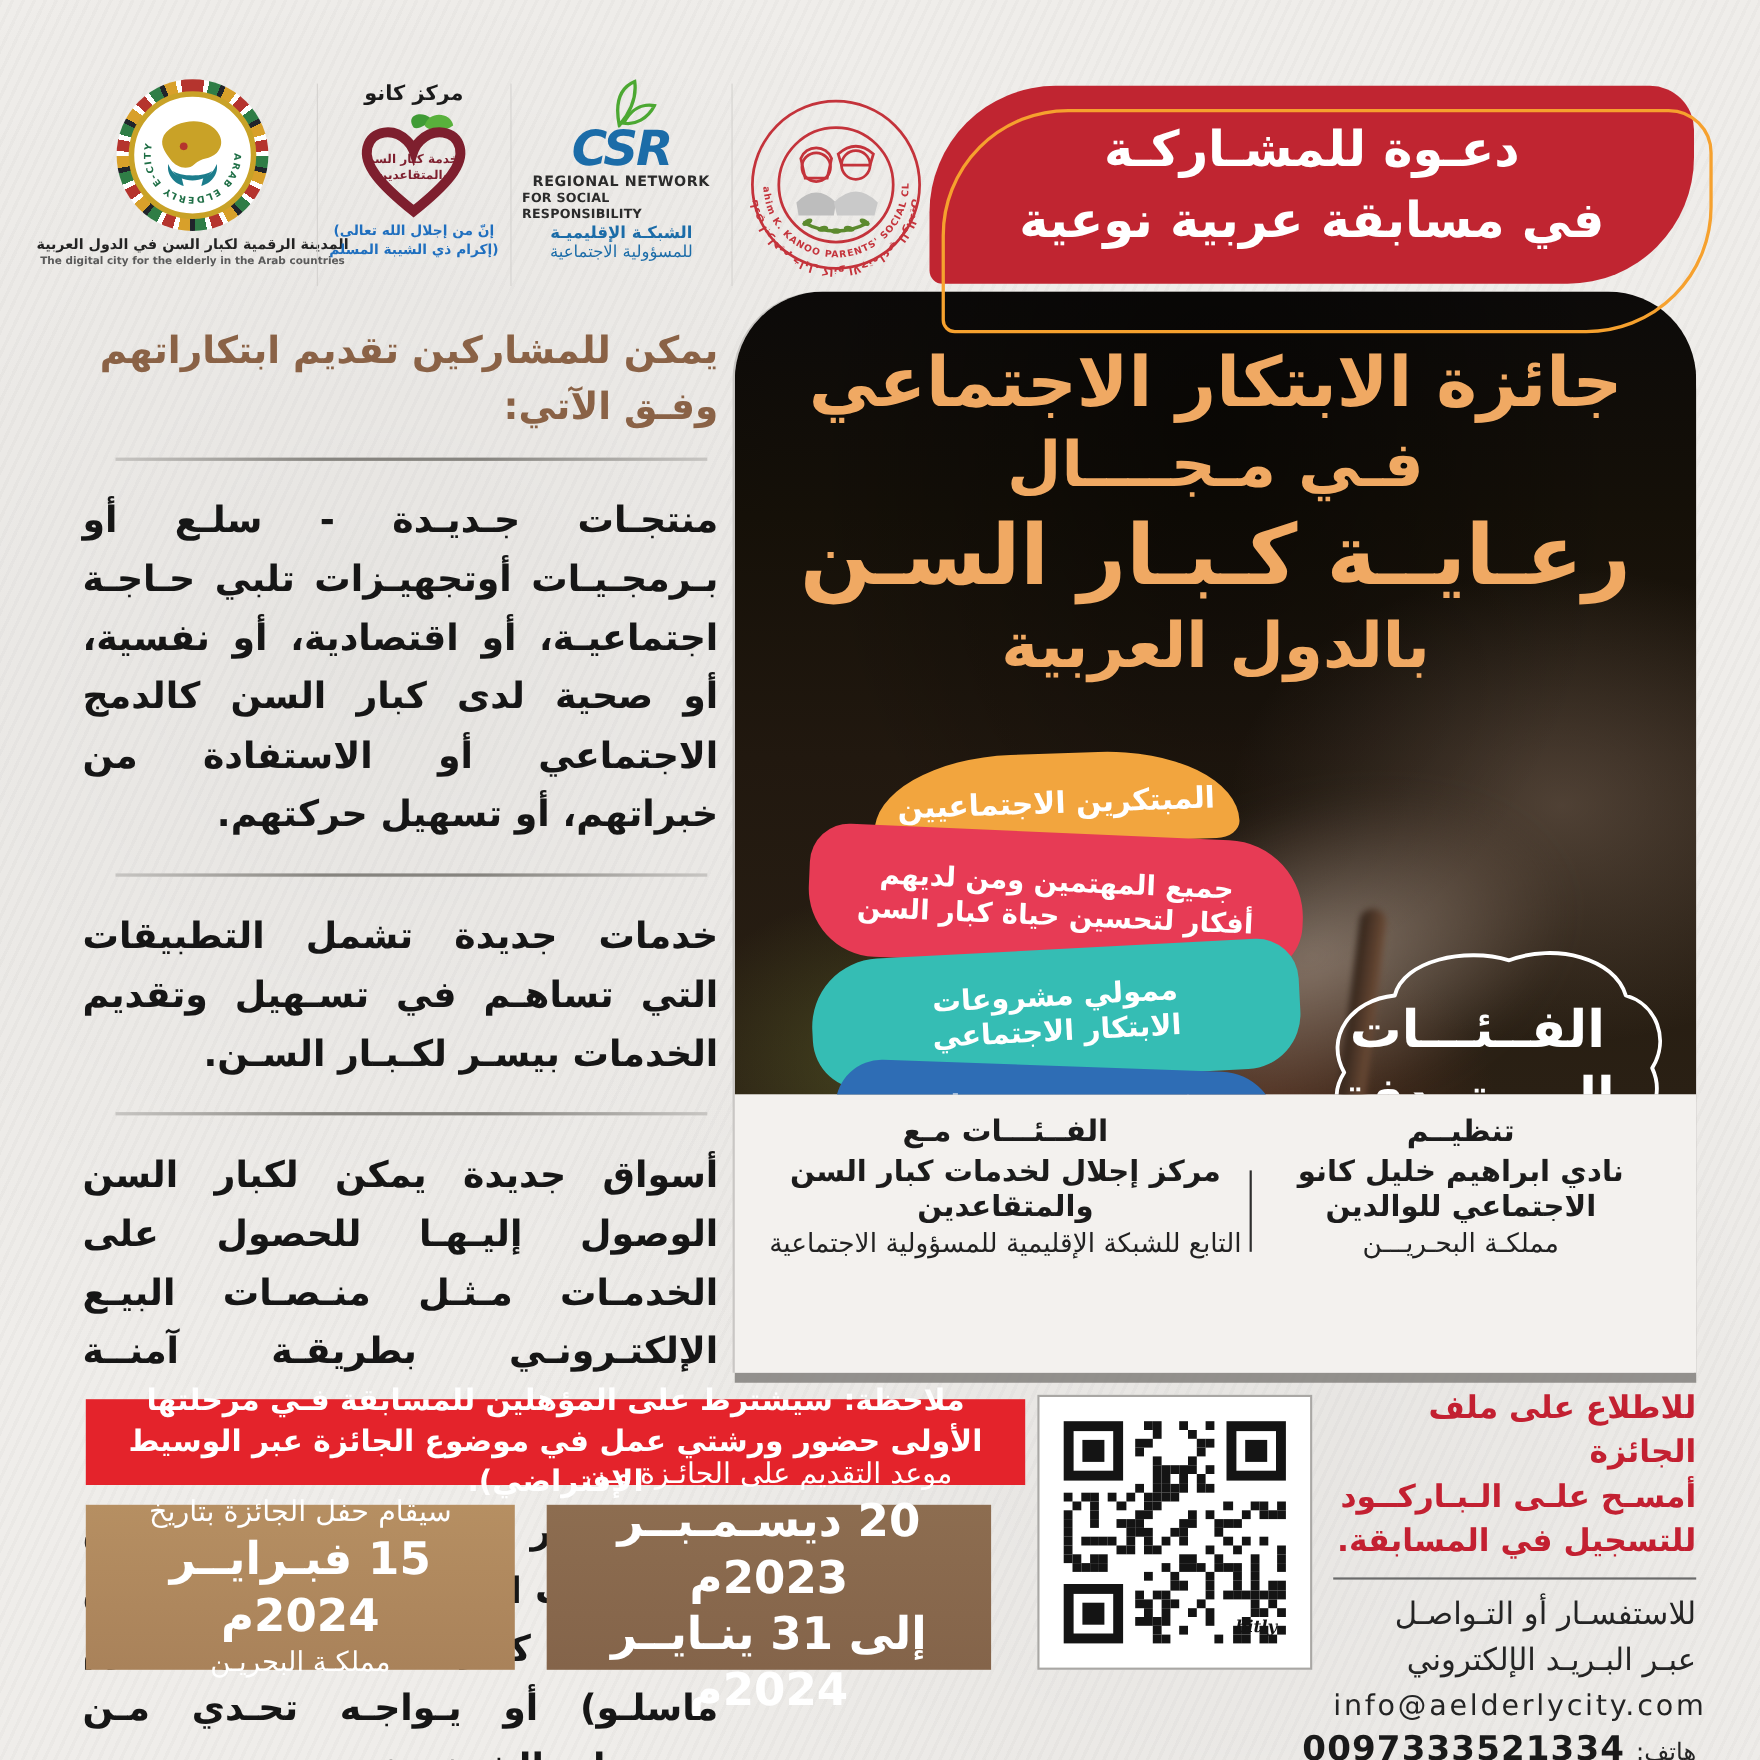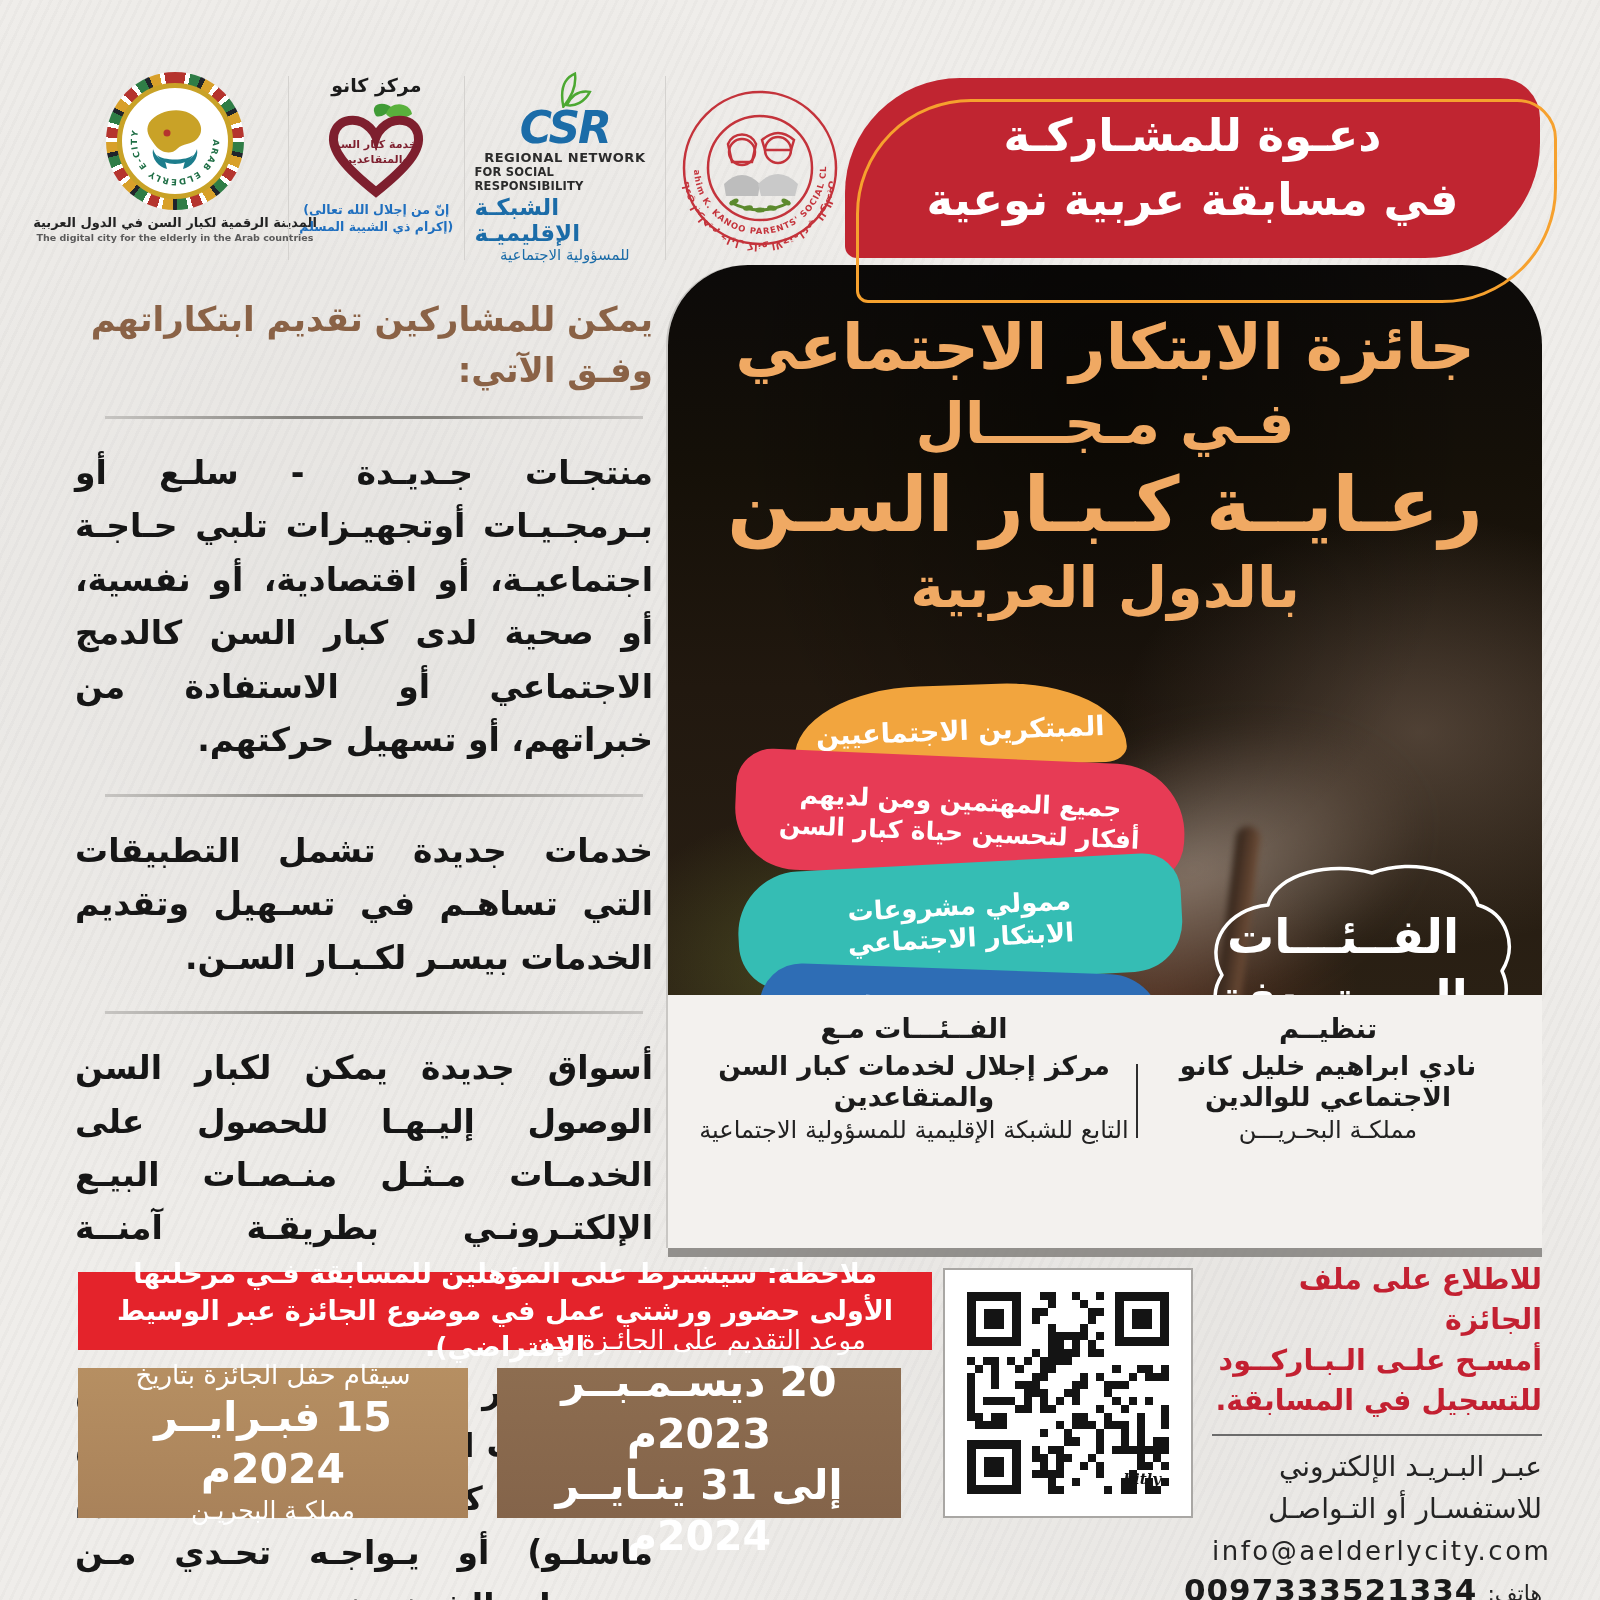--- a/index.html
+++ b/index.html
@@ -29,21 +29,21 @@
   
   .logo-ijlal{width:168px;position:relative;}
   .ijlal-top{font-size:19px;font-weight:bold;color:#1b1b1b;margin-top:2px;}
   .ijlal-svg{margin-top:-4px;}
   .ijlal-quote{font-size:12.5px;font-weight:bold;color:#1f6fbf;line-height:1.35;text-align:center;margin-top:-2px;}
   
   .logo-csr{width:196px;}
   .csr-word{font-size:44px;line-height:.9;font-weight:800;color:#1b6ca8;letter-spacing:-2px;font-style:italic;}
   .csr-en1{font-size:13px;font-weight:bold;color:#2b2b2b;margin-top:2px;letter-spacing:.5px;}
   .csr-en2{font-size:11.5px;font-weight:bold;color:#2b2b2b;letter-spacing:.2px;}
-  .csr-ar1{font-size:23px;font-weight:bold;color:#1b6ca8;margin-top:1px;}
+  .csr-ar1{font-size:15px;font-weight:bold;color:#1b6ca8;margin-top:1px;}
   .csr-ar2{font-size:15px;color:#1b6ca8;}
   
   .logo-kanoo{width:172px;justify-content:center;}
 
   
   .banner{position:absolute;left:845px;top:78px;width:695px;height:180px;z-index:4;
     background:linear-gradient(160deg,#c42934,#b01f2b);border-radius:115px 40px 115px 12px;
     display:flex;flex-direction:column;align-items:center;justify-content:center;color:#fff;direction:rtl;}
   .banner div{font-size:45px;font-weight:bold;line-height:1.42;letter-spacing:0;}
   .banner-outline{position:absolute;left:856px;top:99px;width:695px;height:198px;z-index:5;
@@ -479,20 +479,20 @@
   <div class="finder f2" data-interactable="false"></div>
   <div class="finder f3" data-interactable="false"></div>
   <div class="qr-brand" data-interactable="false">bitly</div>
 </div>
 
 <div class="contact" data-interactable="false">
   <div class="scan-line" data-interactable="false">للاطلاع على ملف الجائزة</div>
   <div class="scan-line" data-interactable="false">أمسـح علـى الـبـاركــود</div>
   <div class="scan-line" data-interactable="false">للتسجيل في المسابقة.</div>
   <div class="contact-sep" data-interactable="false"></div>
+  <div class="inq-line" data-interactable="false">للاستفسـار أو التـواصـل</div>
   <div class="inq-line" data-interactable="false">عبـر البـريـد الإلكتروني</div>
-  <div class="inq-line" data-interactable="false">للاستفسـار أو التـواصـل</div>
   <div class="email" data-interactable="false">info@aelderlycity.com</div>
   <div class="phone-row" data-interactable="false">
     <span class="phone-label" data-interactable="false">هاتف:</span>
     <span class="phone-number" data-interactable="false">0097333521334</span>
   </div>
 </div>
 
 </body></html>

